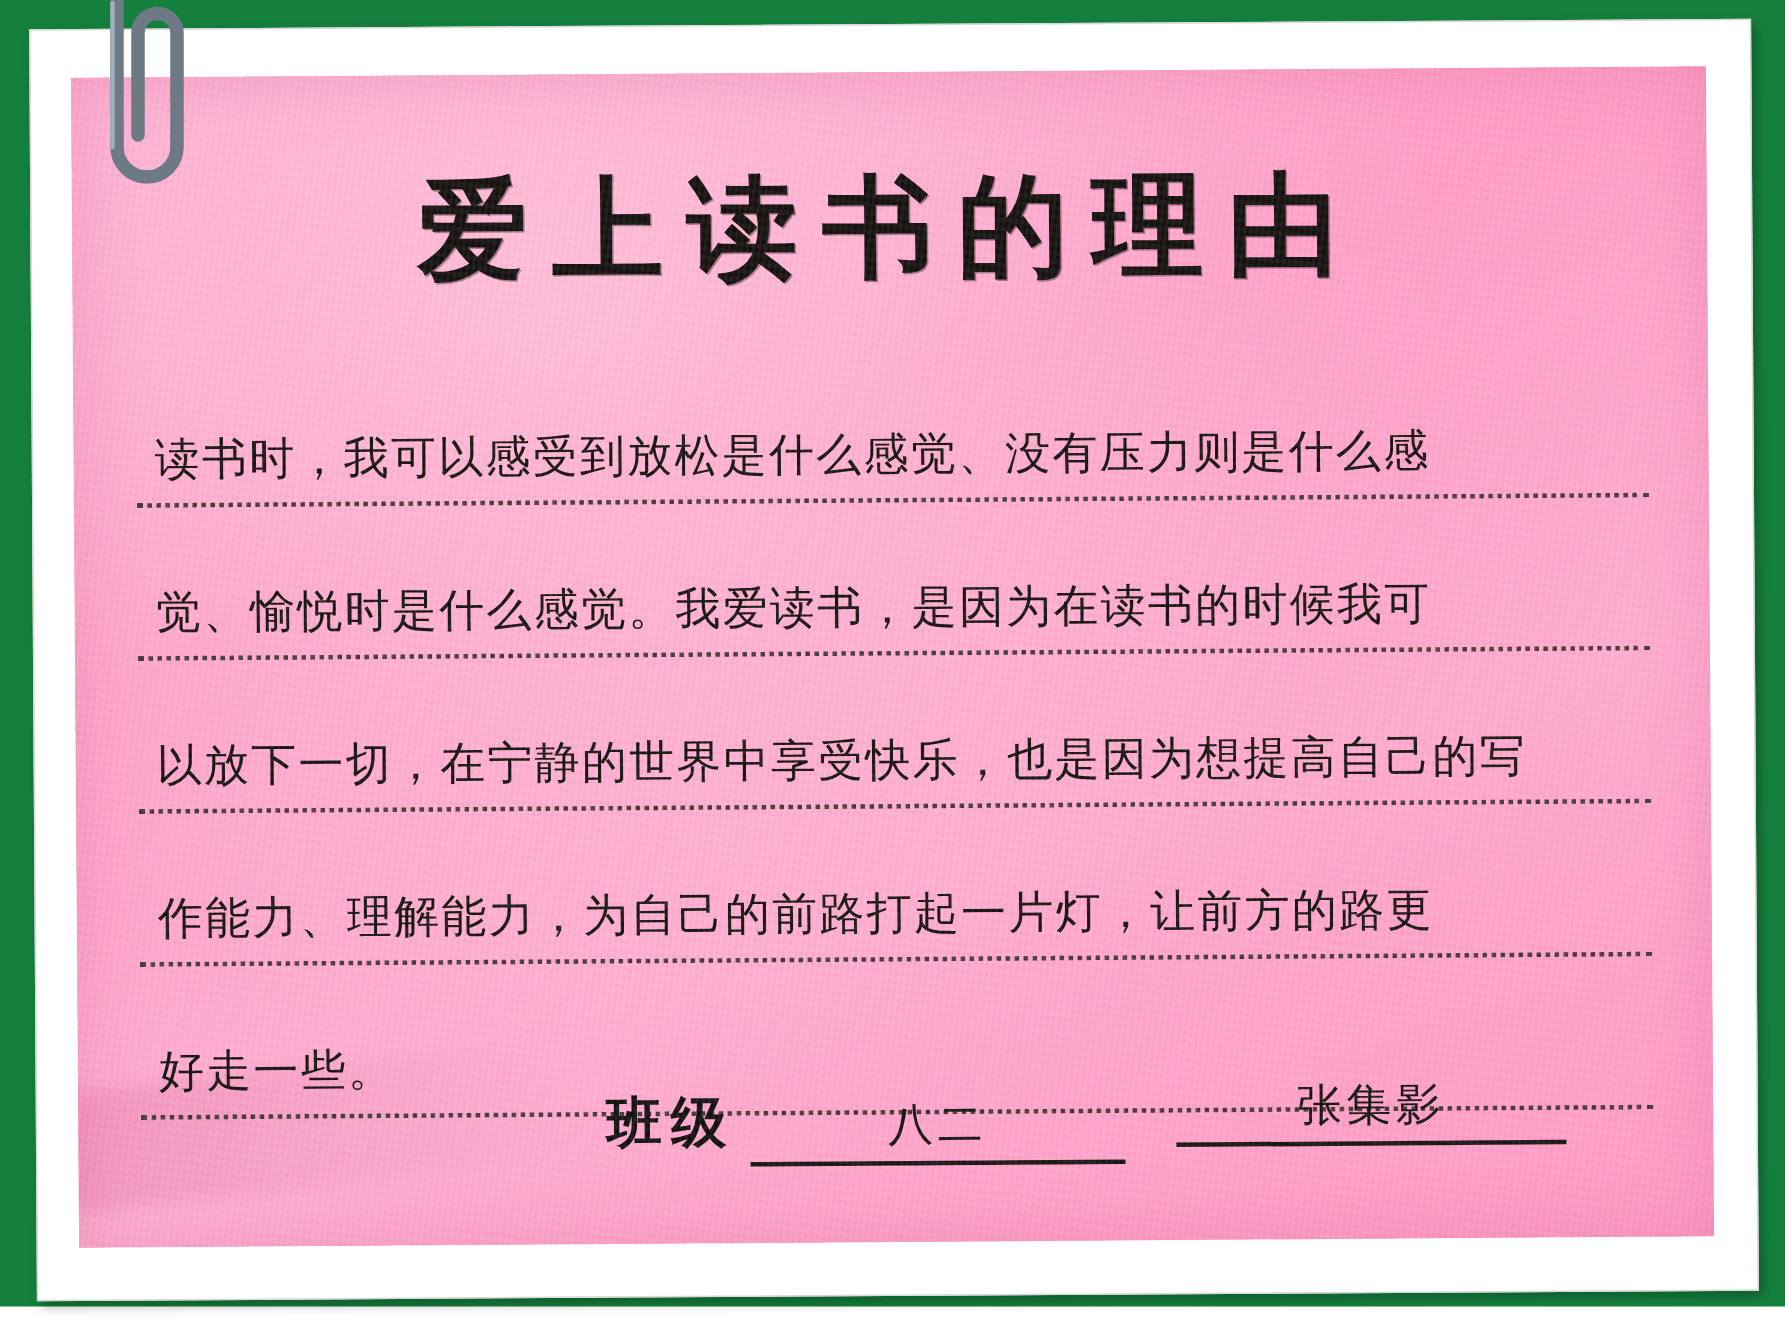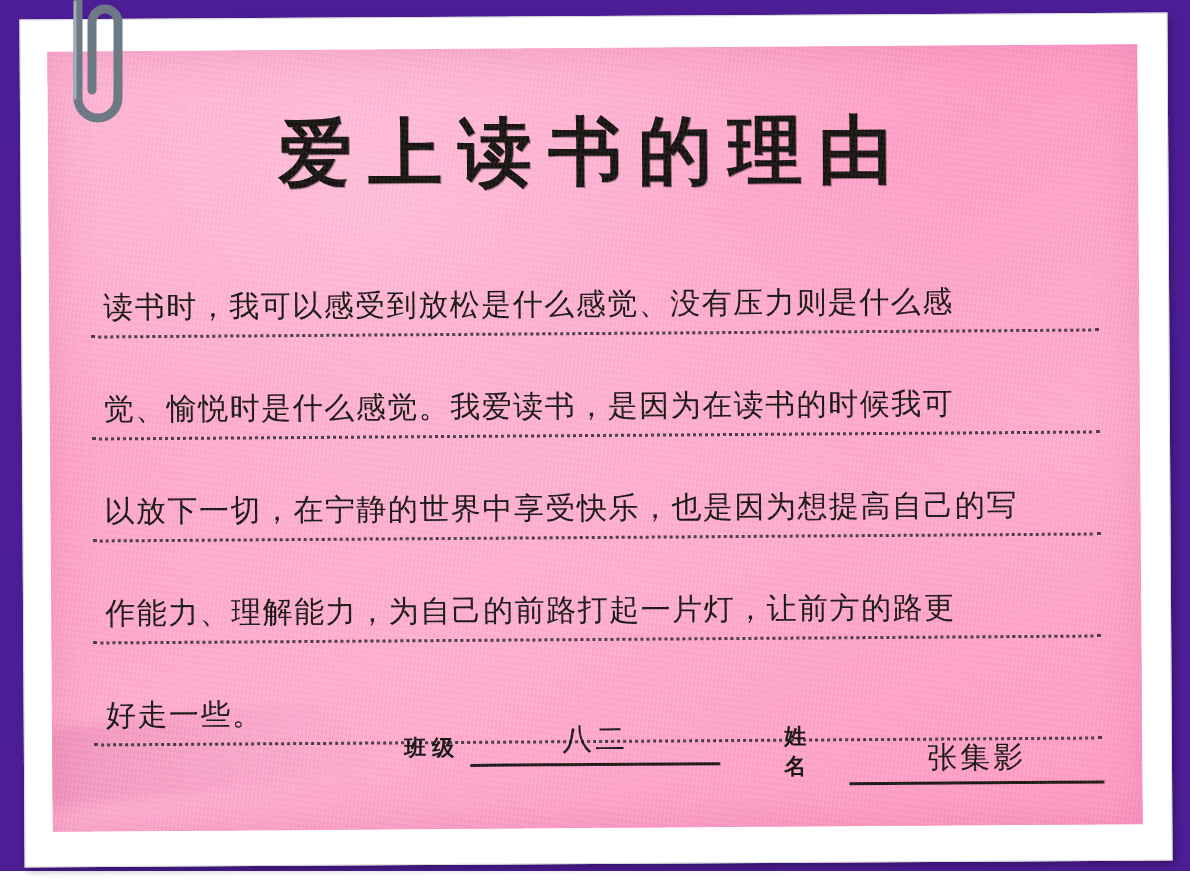--- a/index.html
+++ b/index.html
@@ -13,21 +13,21 @@
     font-family: "Liberation Sans", sans-serif;
     overflow: hidden;
   }
 
   
   #photo-frame {
     position: absolute;
     left: 0; top: 0;
     width: 1190px;
     height: 871px;
-    background: #4c1d95;
+    background: #15803d;
   }
   .frame-edge {
     position: absolute;
     left: 22px;
     top: 16px;
     width: 1146px;
     height: 846px;
     border: 1px solid #d8d8d8;
     box-shadow: 3px 4px 7px rgba(0,0,0,0.28);
     background: #ffffff;
@@ -131,21 +131,21 @@
     width: 1010px;
     height: 60px;
   }
   .field {
     position: absolute;
     display: flex;
     align-items: flex-end;
   }
   .field-label {
     font-family: "DejaVu Sans", "Liberation Sans", sans-serif;
-    font-size: 22px;
+    font-size: 37px;
     font-weight: 700;
     color: #141210;
     letter-spacing: 6px;
     margin-right: 10px;
     padding-bottom: 4px;
   }
   .field-blank {
     position: relative;
     border-bottom: 3px solid #1a1714;
     height: 40px;
@@ -212,21 +212,20 @@
     </div>
 
     <div id="footer">
       <div class="field" id="field-class">
         <span class="field-label">班级</span>
         <span class="field-blank">
           <span class="field-value">八二</span>
         </span>
       </div>
       <div class="field" id="field-name">
-        <span class="field-label">姓名</span>
         <span class="field-blank">
           <span class="field-value">张集影</span>
         </span>
       </div>
     </div>
   </div>
 
   <svg id="paperclip" viewBox="0 0 120 140">
     <g fill="none" stroke="#6d7a86" stroke-width="9" stroke-linecap="round" stroke-linejoin="round">
       <path d="M34 6 L34 104 a20 20 0 0 0 40 0 L74 28 a13 13 0 0 0 -26 0 L48 96"></path>

